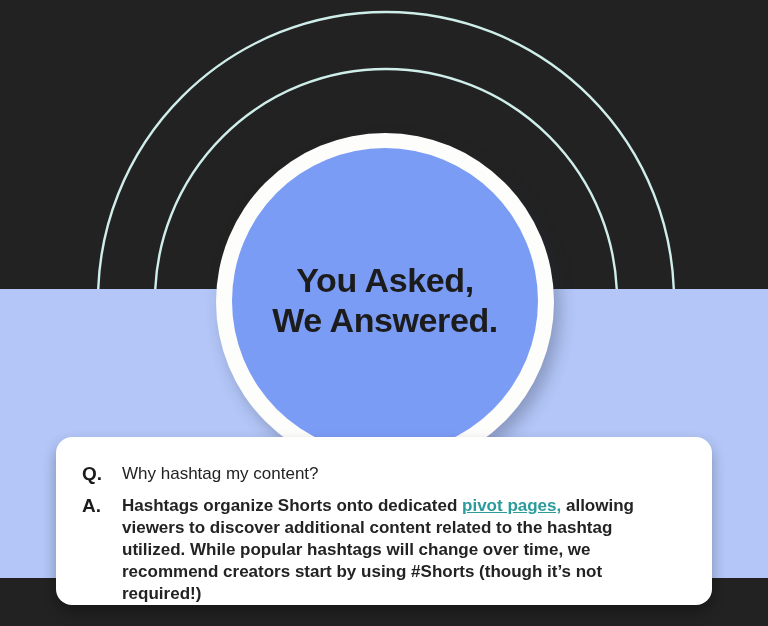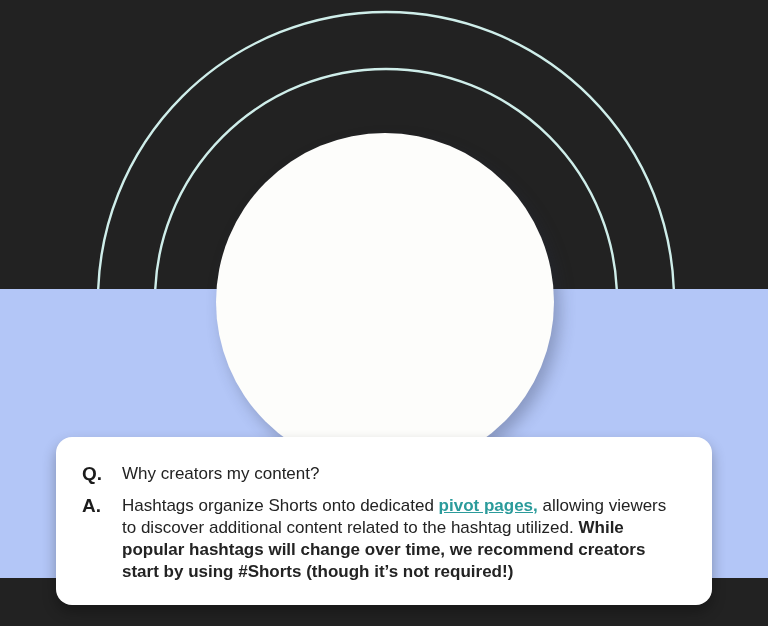--- a/index.html
+++ b/index.html
@@ -118,21 +118,21 @@
   .qa-body {
     flex: 1 1 auto;
     font-size: 17px;
     line-height: 22px;
     color: #232323;
   }
   .qa-question {
     font-weight: normal;
   }
   .qa-answer-lead {
-    font-weight: normal;
+    font-weight: bold;
     text-align: right;
   }
   .qa-answer-rest {
     font-weight: bold;
   }
   .qa-link {
     color: #2b9b9b;
     text-decoration: underline;
     font-weight: bold;
   }
@@ -148,27 +148,31 @@
 
   <div class="arcs">
     <svg width="768" height="289" viewBox="0 0 768 289" xmlns="http://www.w3.org/2000/svg">
       <path d="M 98 300 A 288 288 0 0 1 674 300" fill="none" stroke="#cfeeea" stroke-width="2.4"></path>
       <path d="M 155 300 A 231 231 0 0 1 617 300" fill="none" stroke="#cfeeea" stroke-width="2.4"></path>
     </svg>
   </div>
 
   <div class="hero-circle-wrap">
     <div class="hero-ring"></div>
+    <div class="hero-disc">
+      <h1 class="hero-title">You Asked,
+We Answered.</h1>
+    </div>
   </div>
 
   <div class="faq-card">
 
     <div class="qa-row">
       <span class="qa-marker">Q.</span>
-      <span class="qa-body qa-question">Why creators my content?</span>
+      <span class="qa-body qa-question">Why hashtag my content?</span>
     </div>
 
     <div class="qa-row">
       <span class="qa-marker">A.</span>
       <span class="qa-body"><span class="qa-answer-lead">Hashtags organize Shorts onto dedicated </span><a href="#" class="qa-link">pivot pages,</a><span class="qa-answer-lead"> allowing viewers to discover additional content related to the hashtag utilized.</span><span class="qa-answer-rest"> While popular hashtags will change over time, we recommend creators start by using #Shorts (though it’s not required!)</span></span>
     </div>
 
   </div>
 
 </div>

